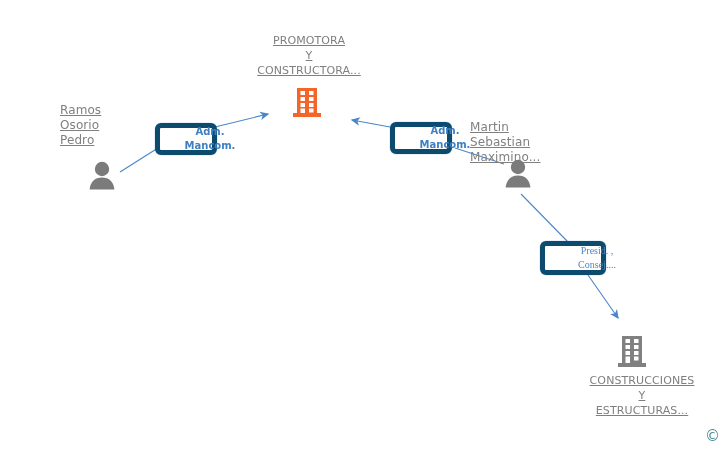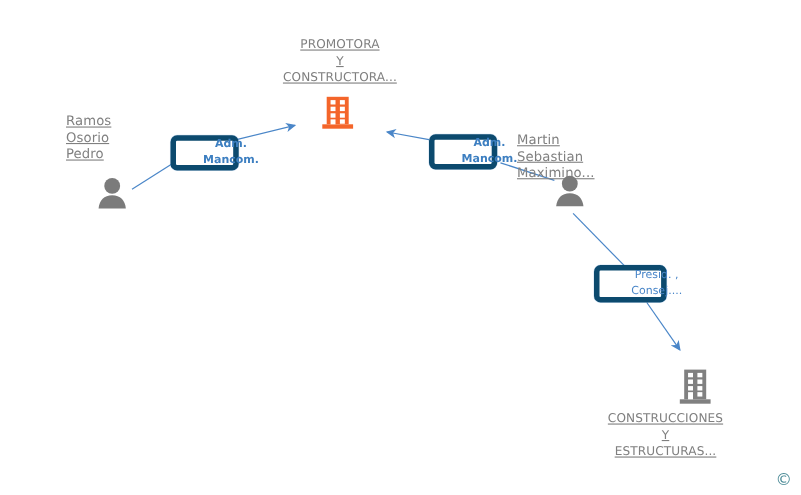--- a/index.html
+++ b/index.html
@@ -59,20 +59,21 @@
     align-items: center;
     justify-content: center;
     white-space: pre-line;
     box-shadow: 0 0 0 0.5px rgba(74,144,217,0.25);
     padding-left: 48px;
   }
   .rel-box.thin {
     font-weight: normal;
     font-size: 10px;
     color: #4a86c8;
+    font-family: Liberation Serif, serif;
   }
 
   
   .icon-wrap {
     position: absolute;
   }
 
   
   #watermark {
     position: absolute;
@@ -175,21 +176,21 @@
       <rect x="18" y="5" width="4.5" height="4" fill="#ffffff"></rect>
       <rect x="9.5" y="11" width="4.5" height="4" fill="#ffffff"></rect>
       <rect x="18" y="11" width="4.5" height="4" fill="#ffffff"></rect>
       <rect x="9.5" y="17" width="4.5" height="4" fill="#ffffff"></rect>
       <rect x="18" y="17" width="4.5" height="4" fill="#ffffff"></rect>
       <rect x="9.5" y="22.5" width="4.5" height="6.5" fill="#ffffff"></rect>
       <rect x="18" y="22.5" width="4.5" height="4" fill="#ffffff"></rect>
     </svg>
   </div>
 
-  <div class="node-label label-company" style="left:539px; top:373px; width:132px;">CONSTRUCCIONES
+  <div class="node-label label-company" style="left:576px; top:373px; width:132px;">CONSTRUCCIONES
 Y
 ESTRUCTURAS...</div>
 
   <div class="rel-box" style="left:155px; top:123px; width:62px; height:32px;">Adm.
 Mancom.</div>
 
   <div class="rel-box" style="left:390px; top:122px; width:62px; height:32px;">Adm.
 Mancom.</div>
 
   <div class="rel-box thin" style="left:540px; top:241px; width:66px; height:34px;">Presid. ,

